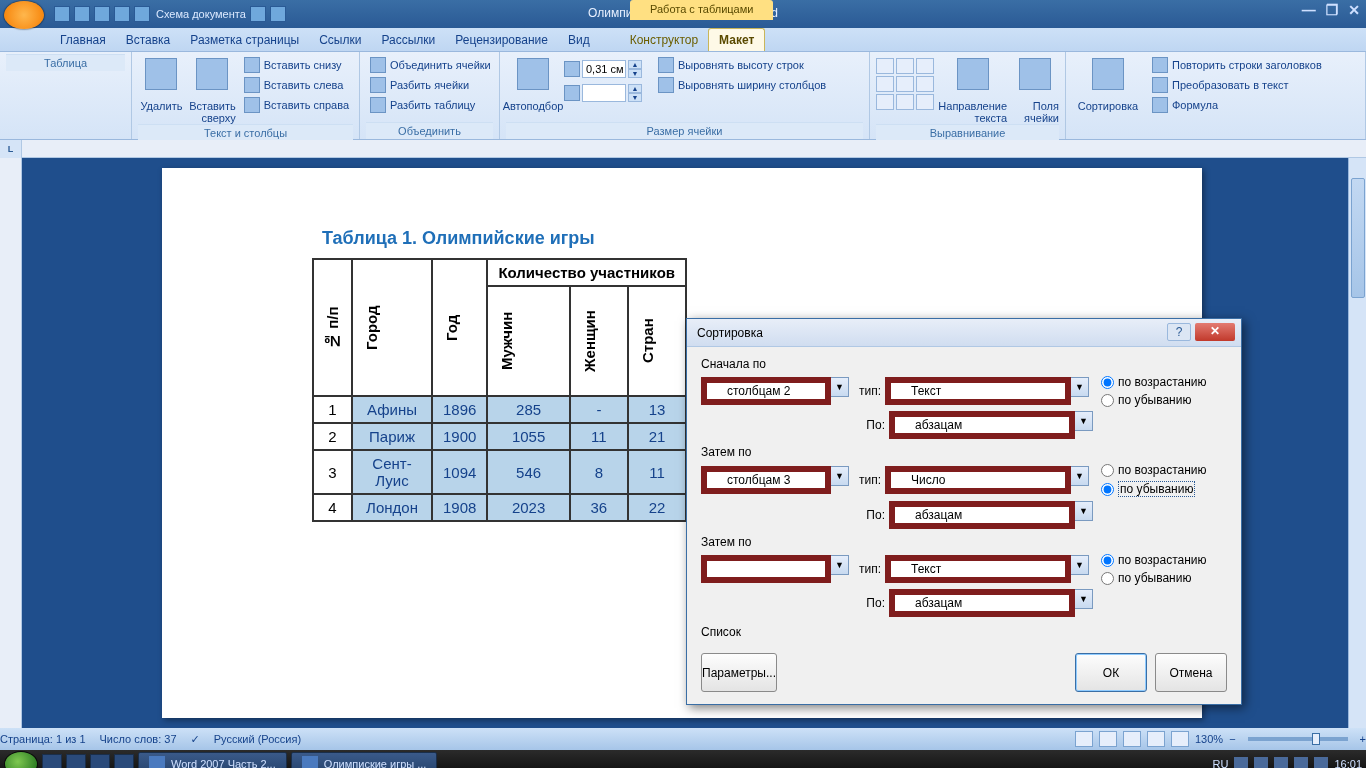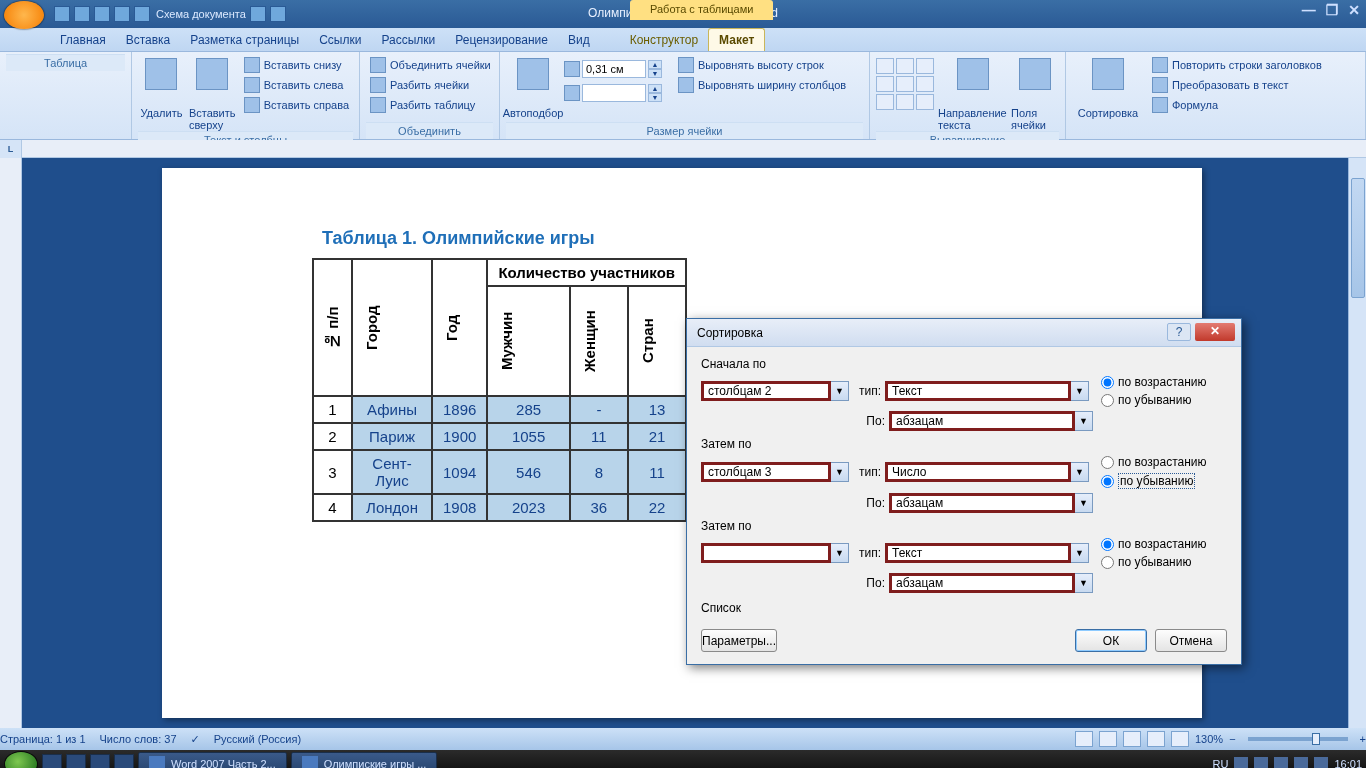--- a/index.html
+++ b/index.html
@@ -15,27 +15,27 @@
 .tabs { height:24px; background:linear-gradient(#cde1f7,#bfd6f2); display:flex; padding-left:50px; font-size:12px; color:#15428b; align-items:flex-end; border-bottom:1px solid #9ab8dd;}
 .tabs .tab { padding:4px 10px 4px 10px; cursor:pointer;}
 .tabs .tab.active { background:#fef9e7; border:1px solid #c9b65a; border-bottom:none; border-radius:3px 3px 0 0; color:#5a4a00; font-weight:bold;}
 .tabs .ctx { color:#6b5e00; }
 .ribbon { height:88px; background:linear-gradient(#e8f0fb,#d5e4f7); border-bottom:1px solid #9ab8dd; display:flex; font-size:11px; color:#15428b;}
 .rgroup { border-right:1px solid #b0c8e4; padding:2px 6px 0 6px; display:flex; flex-direction:column; justify-content:space-between; }
 .rgroup .body { display:flex; gap:4px; align-items:flex-start; flex:1;}
 .rgroup .caption { text-align:center; font-size:11px; color:#3a6ea5; padding:2px 0; border-top:1px solid #cddff3; background:#dce9f8;}
 .rbtn-big { display:flex; flex-direction:column; align-items:center; width:54px; padding-top:4px;}
 .rbtn-big .ic { width:32px; height:32px; background:#9fc1e8; border:1px solid #6b94c4;}
-.rbtn-big span { text-align:left; font-size:11px; margin-top:17px; line-height:12px;}
+.rbtn-big span { text-align:right; font-size:11px; margin-top:10px; line-height:12px;}
 .rbtn-stack { display:flex; flex-direction:column; gap:2px; padding-top:2px;}
 .rbtn-sm { display:flex; align-items:center; gap:4px; padding:1px 4px; white-space:nowrap;}
 .rbtn-sm .ic { width:16px; height:16px; background:#9fc1e8; border:1px solid #6b94c4;}
 .rbtn-sm.sel { background:#fde9a9; border:1px solid #e0b24a; border-radius:2px;}
 .spin-wrap { display:flex; align-items:center; gap:2px; margin-top:4px;}
-.spin-wrap input { width:64px; height:18px; font-size:11px; border:1px solid #9ab8dd; padding-left:3px;}
+.spin-wrap input { width:44px; height:18px; font-size:11px; border:1px solid #9ab8dd; padding-left:3px;}
 .spin-arrows { display:flex; flex-direction:column; }
 .spin-arrows div { width:14px; height:9px; background:#cde1f7; border:1px solid #9ab8dd; font-size:7px; text-align:center; line-height:7px;}
 .mini-grid { display:grid; grid-template-columns:repeat(3,18px); grid-template-rows:repeat(3,16px); gap:2px; padding-top:4px;}
 .mini-grid div { background:#e6eefb; border:1px solid #9ab8dd;}
 .ruler-area { height:18px; background:#e8eef8; border-bottom:1px solid #b0c8e4; position:relative; font-size:9px; color:#555;}
 .ruler-corner { position:absolute; left:0; top:0; width:22px; height:18px; background:#d5e4f7; border-right:1px solid #b0c8e4; text-align:center; line-height:18px; color:#2a5a95; font-weight:bold;}
 .workspace { position:relative; height:570px; background:#7f1d1d; }
 .left-ruler { position:absolute; left:0; top:0; width:22px; height:100%; background:#e8eef8; border-right:1px solid #b0c8e4;}
 .doc-area { position:absolute; left:22px; right:18px; top:0; bottom:0; background:#1f4e8c; overflow:hidden;}
 .page { position:absolute; left:140px; top:10px; width:1040px; height:550px; background:#fff; box-shadow:2px 2px 6px rgba(0,0,0,0.4);}
@@ -48,31 +48,31 @@
 .doc-table td.num { background:#fff; color:#000; width:30px;}
 .vhdr { writing-mode:vertical-rl; transform:rotate(180deg); min-height:100px; font-weight:bold;}
 .dialog { position:absolute; left:686px; top:160px; width:556px; background:#f0f0f0; border:1px solid #3a6ea5; box-shadow:3px 3px 10px rgba(0,0,0,0.5); font-size:12px;}
 .dlg-title { height:28px; background:linear-gradient(#e8eef8,#d0ddf0); display:flex; align-items:center; padding-left:10px; border-bottom:1px solid #b0c8e4; position:relative;}
 .dlg-close { position:absolute; right:6px; top:4px; width:40px; height:18px; background:linear-gradient(#e37b72,#c1392b); color:#fff; text-align:center; border-radius:2px; font-weight:bold; line-height:16px; font-size:12px;}
 .dlg-help { position:absolute; right:50px; top:4px; width:24px; height:18px; background:#dce6f4; color:#2a5a95; text-align:center; border:1px solid #9ab8dd; border-radius:2px; line-height:16px;}
 .dlg-body { padding:10px 14px 12px 14px;}
 .sort-block .lbl { margin-bottom:4px; display:block;}
 .sort-row { display:flex; align-items:center; gap:4px; margin-bottom:4px;}
 .sort-row .combo { display:flex; }
-.sort-row .combo input { height:20px; border:3px solid #7f1d1d; padding-left:4px; font-size:12px; background:#fff;}
+.sort-row .combo input { height:28px; border:6px solid #7f1d1d; padding-left:20px; font-size:12px; background:#fff;}
 .sort-row .combo .arr { width:18px; height:20px; background:linear-gradient(#e6eefb,#c8daf0); border:1px solid #7a9ac0; border-left:none; text-align:center; line-height:18px; font-size:9px;}
 .sort-row .tlabel { width:28px; text-align:right;}
 .radio-col { display:flex; flex-direction:column; gap:4px; margin-left:8px;}
 .radio-col label { display:flex; align-items:center; gap:4px; white-space:nowrap;}
 .radio-col.hl label.sel span { border:1px dotted #2a5a95; padding:0 1px;}
 .list-row { margin-top:8px;}
 .list-row .opts { display:flex; gap:18px; margin-top:4px; align-items:center;}
 .dlg-buttons { display:flex; justify-content:space-between; margin-top:14px; align-items:center;}
 .dlg-buttons .right { display:flex; gap:8px;}
-.dlg-btn { min-width:72px; height:23px; background:linear-gradient(#fdfdfd,#e4e4e4); border:1px solid #8a8a8a; border-radius:3px; font-size:12px; cursor:pointer;}
+.dlg-btn { min-width:72px; height:39px; background:linear-gradient(#fdfdfd,#e4e4e4); border:1px solid #8a8a8a; border-radius:3px; font-size:12px; cursor:pointer;}
 .dlg-btn.primary { border:1px solid #3a6ea5; box-shadow:0 0 0 1px #8ecbff inset;}
 .statusbar { height:22px; background:linear-gradient(#cde1f7,#a6c5e8); display:flex; align-items:center; font-size:11px; color:#15428b; padding:0 0; justify-content:space-between;}
 .statusbar .left { display:flex; gap:14px; align-items:center;}
 .statusbar .right { display:flex; gap:6px; align-items:center;}
 .view-btn { width:18px; height:16px; background:#e6eefb; border:1px solid #7ba3d0;}
 .zoom-slider { width:100px; height:4px; background:#7ba3d0; position:relative; margin:0 6px;}
 .zoom-slider .knob { position:absolute; left:64px; top:-4px; width:8px; height:12px; background:#e6eefb; border:1px solid #3a6ea5;}
 .taskbar { height:28px; background:linear-gradient(#2b2b2b,#0a0a0a); display:flex; align-items:center; padding:0 4px; color:#cfe0ff; font-size:11px; justify-content:space-between;}
 .taskbar .left { display:flex; align-items:center; gap:2px;}
 .start-orb { width:34px; height:26px; background:radial-gradient(circle at 40% 40%, #7ec850,#1a6b1a); border-radius:50%; border:1px solid #0a0a0a;}

